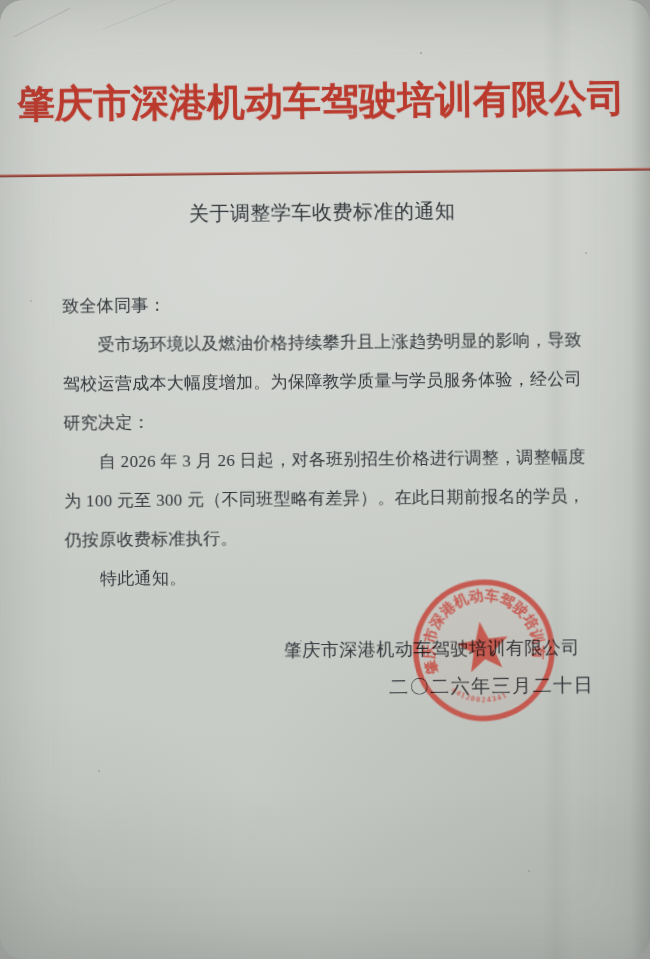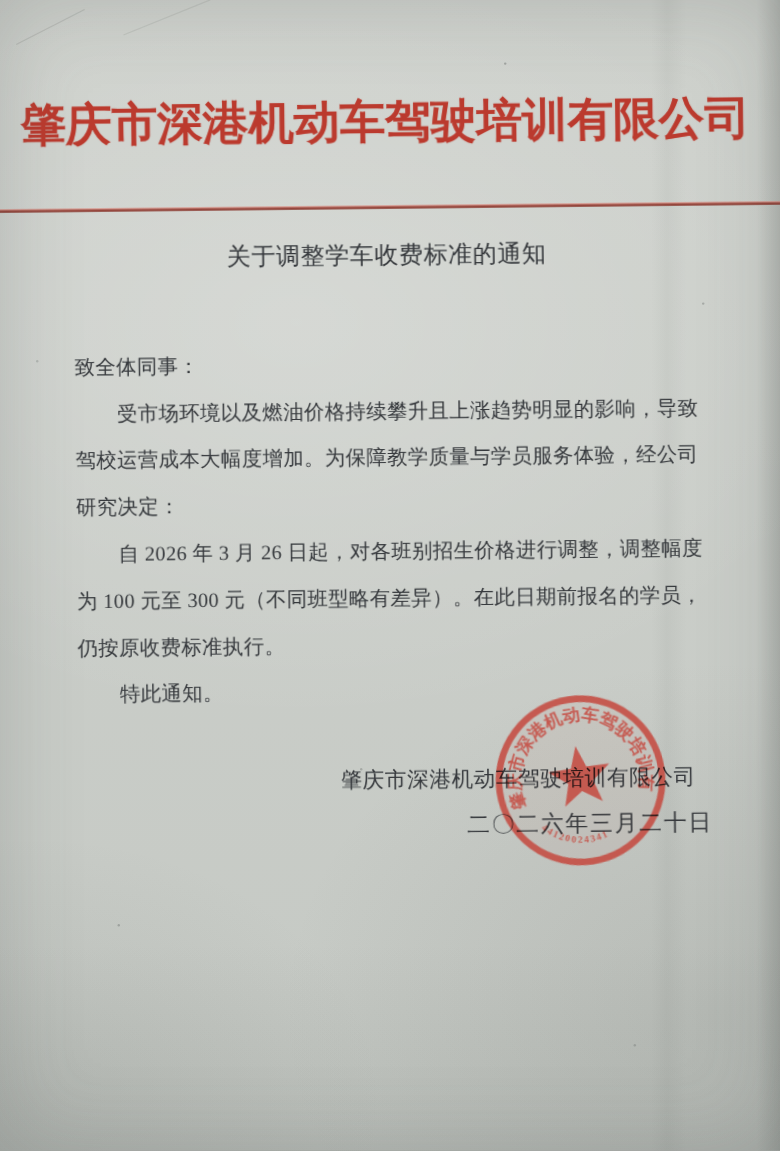--- a/index.html
+++ b/index.html
@@ -11,20 +11,21 @@
     overflow: hidden;
     background:
       radial-gradient(ellipse 700px 480px at 38% 28%, rgba(255,255,255,0.20), rgba(255,255,255,0) 70%),
       radial-gradient(ellipse 520px 420px at 92% 88%, rgba(92,97,92,0.14), rgba(92,97,92,0) 70%),
       radial-gradient(ellipse 420px 320px at 4% 96%, rgba(92,97,92,0.12), rgba(92,97,92,0) 70%),
       linear-gradient(90deg, rgba(0,0,0,0) 83.5%, rgba(110,115,110,0.08) 85.5%, rgba(0,0,0,0) 88%),
       linear-gradient(to left, rgba(80,85,80,0.20) 0%, rgba(80,85,80,0) 3%),
       linear-gradient(to top, rgba(95,100,95,0.12) 0%, rgba(95,100,95,0) 18%),
       linear-gradient(#ced1cc, #c5c9c4);
     font-family: "Liberation Serif", "DejaVu Serif", serif;
+    border-radius: 23px;
   }
   .photo::after {
     content: "";
     position: absolute; inset: 0;
     box-shadow: inset 0 0 70px rgba(70,75,72,0.22);
     pointer-events: none;
   }
   .crease { position: absolute; background: rgba(110,115,112,0.38); height: 1px; }
   .crease.c1 { left: 10px; top: 22px; width: 64px; transform: rotate(-27deg); opacity: .55; }
   .crease.c2 { left: 100px; top: 14px; width: 78px; transform: rotate(-22deg); opacity: .4; }

